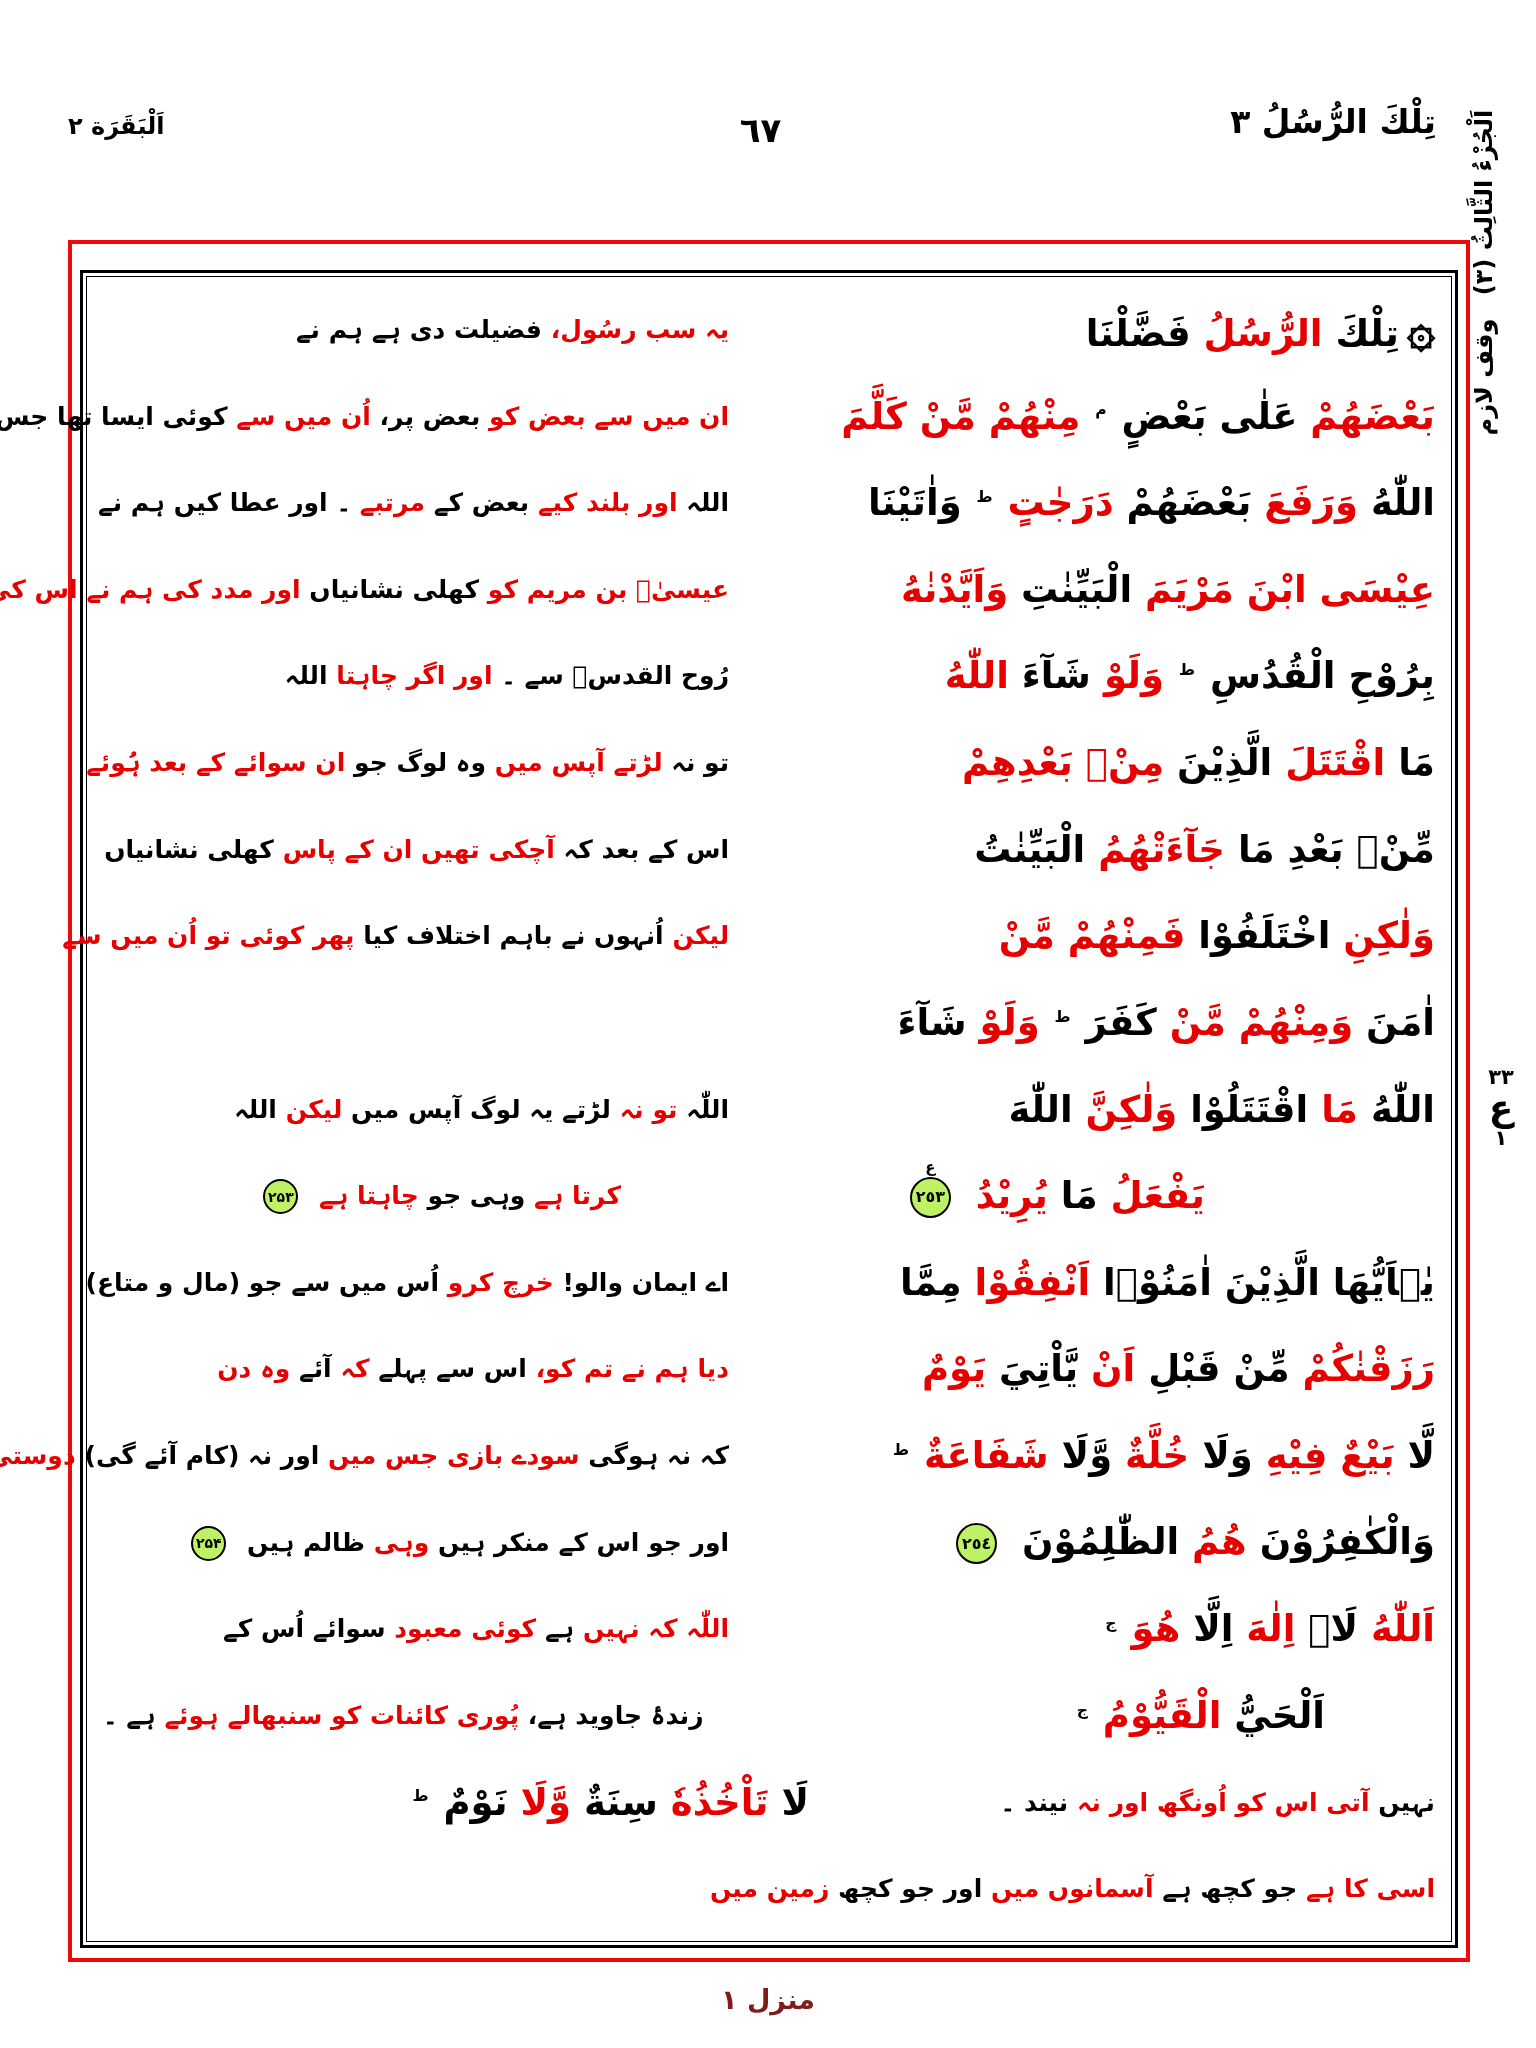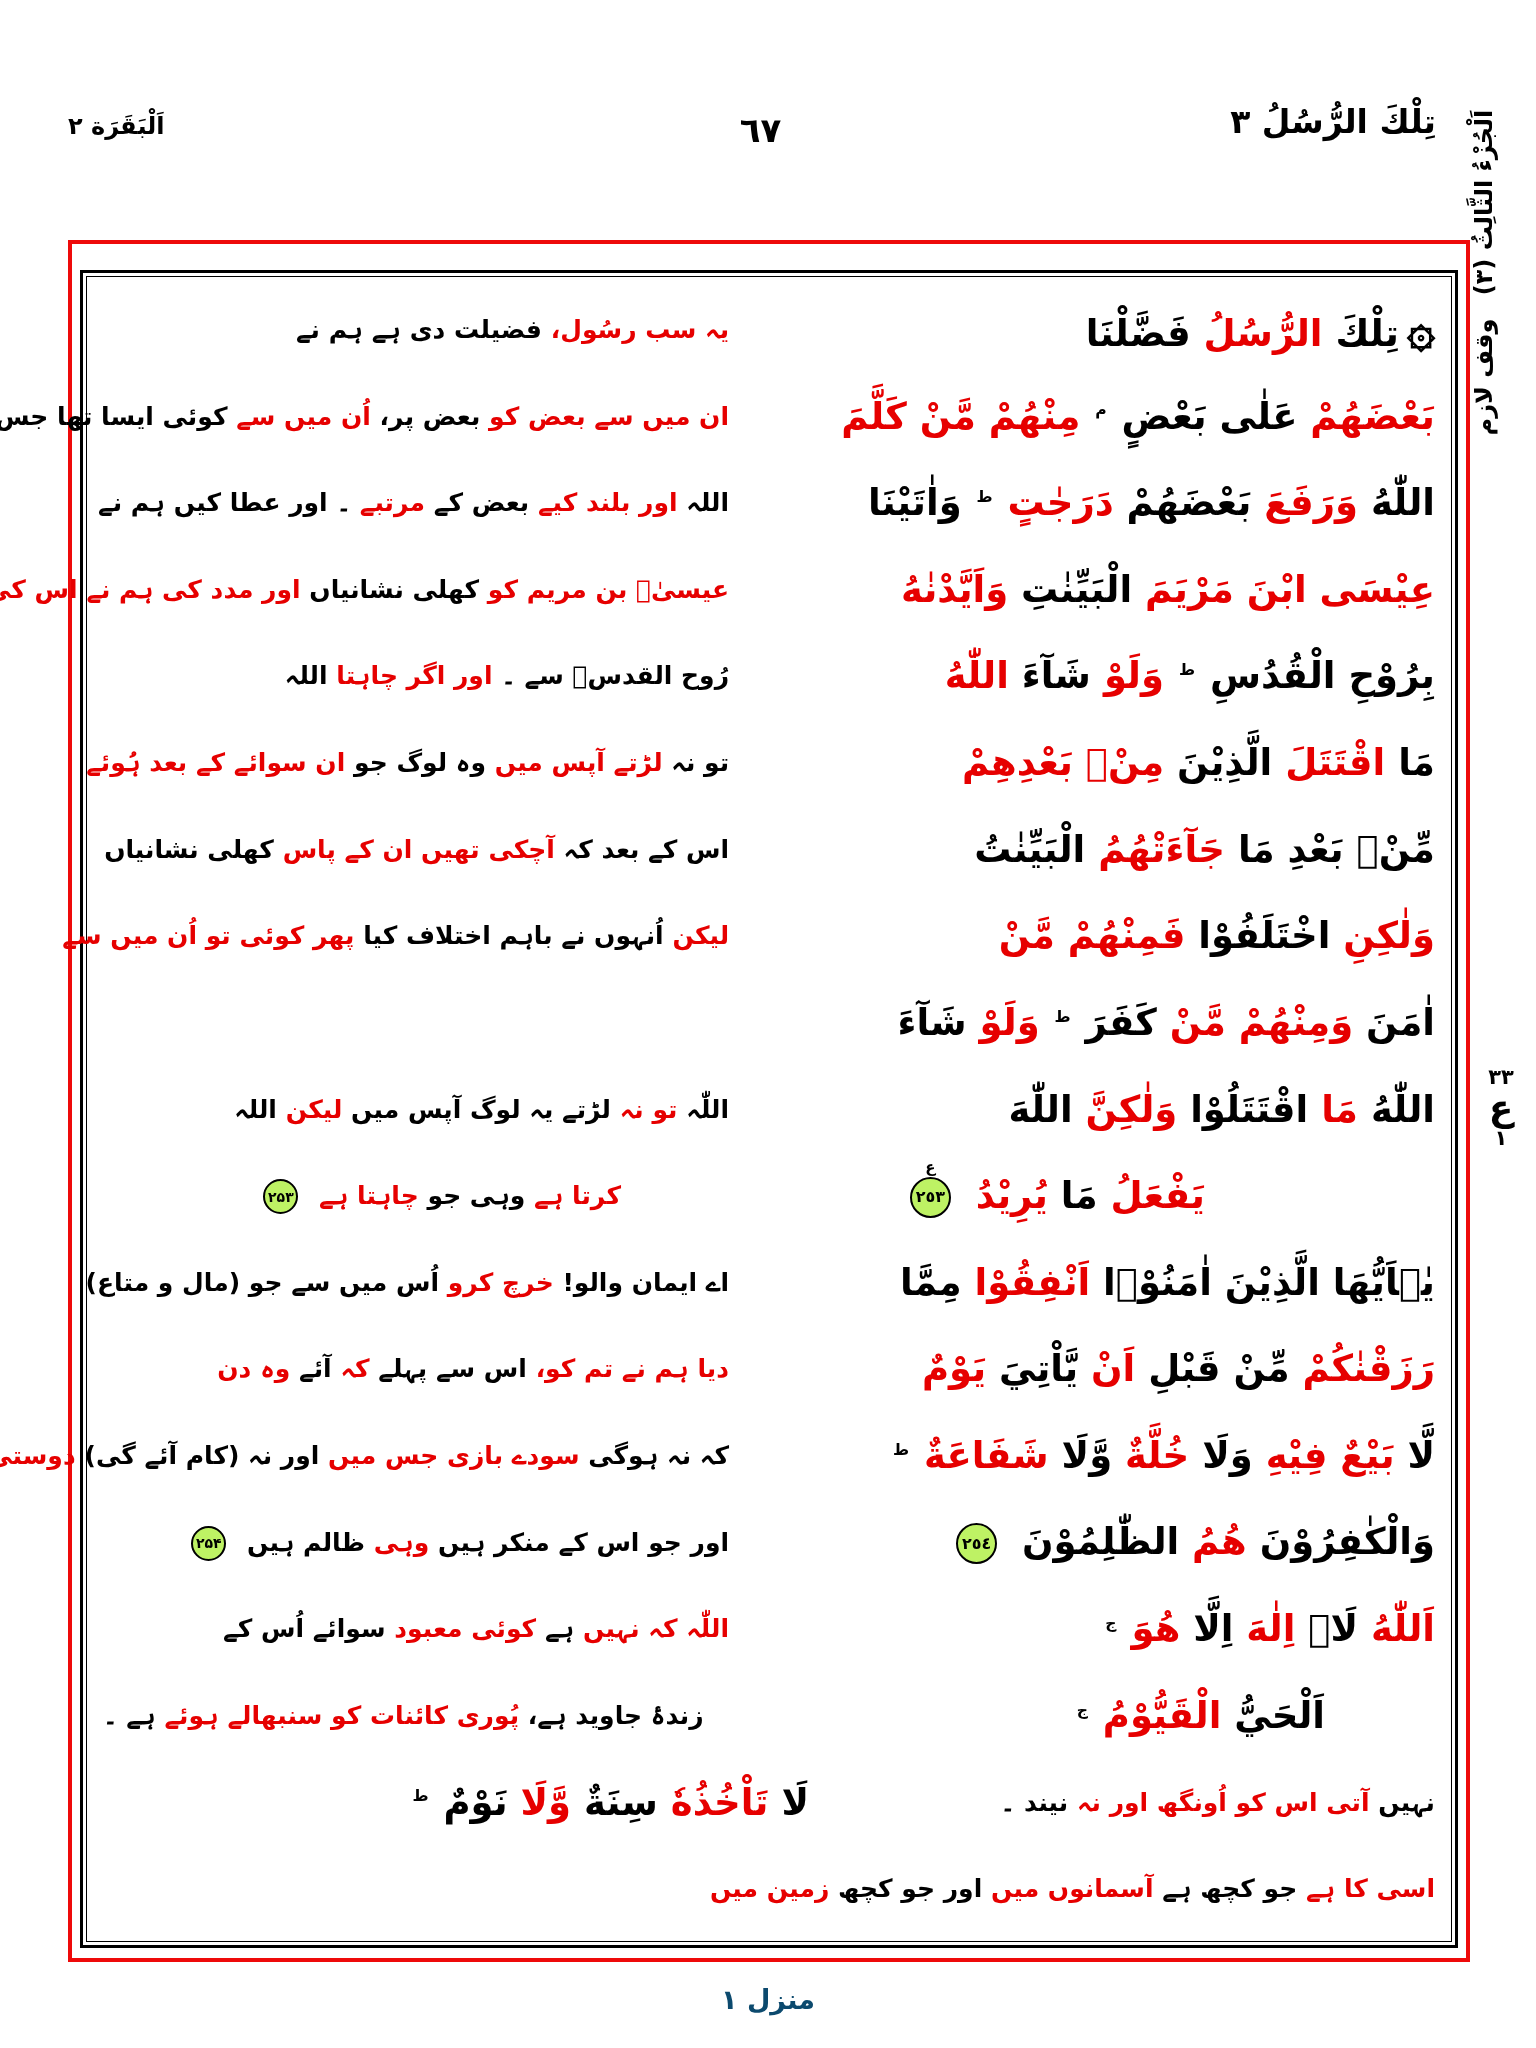--- a/index.html
+++ b/index.html
@@ -49,21 +49,21 @@
     position:absolute;transform-origin:0 0;
     transform:rotate(-90deg) translateX(-100%);
     font-weight:700;color:#000;white-space:nowrap;text-align:center;
   }
   .juz{left:1470px;top:95px;width:215px;font-size:24px;}
   .waqf-lbl{left:1470px;top:318px;width:118px;font-size:24px;}
   .ruku{position:absolute;left:1472px;top:1066px;width:58px;text-align:center;font-weight:700;color:#000;}
   .ruku .n{display:block;font-size:21px;line-height:1.1;}
   .ruku .ayn-big{display:block;font-size:36px;line-height:1.05;}
   
-  .footer{position:absolute;left:0;right:0;top:1984px;text-align:center;font-size:27px;font-weight:700;color:#0c4a6e;}
+  .footer{position:absolute;left:0;right:0;top:1984px;text-align:center;font-size:27px;font-weight:700;color:#7f1d1d;}
 </style>
 </head>
 <body>
 
 <div class="hdr hdr-left">اَلْبَقَرَة ٢</div>
 <div class="hdr hdr-center">٦٧</div>
 <div class="hdr hdr-right">تِلْكَ الرُّسُلُ ٣</div>
 
 <div class="frame">
   <div class="fb1">

